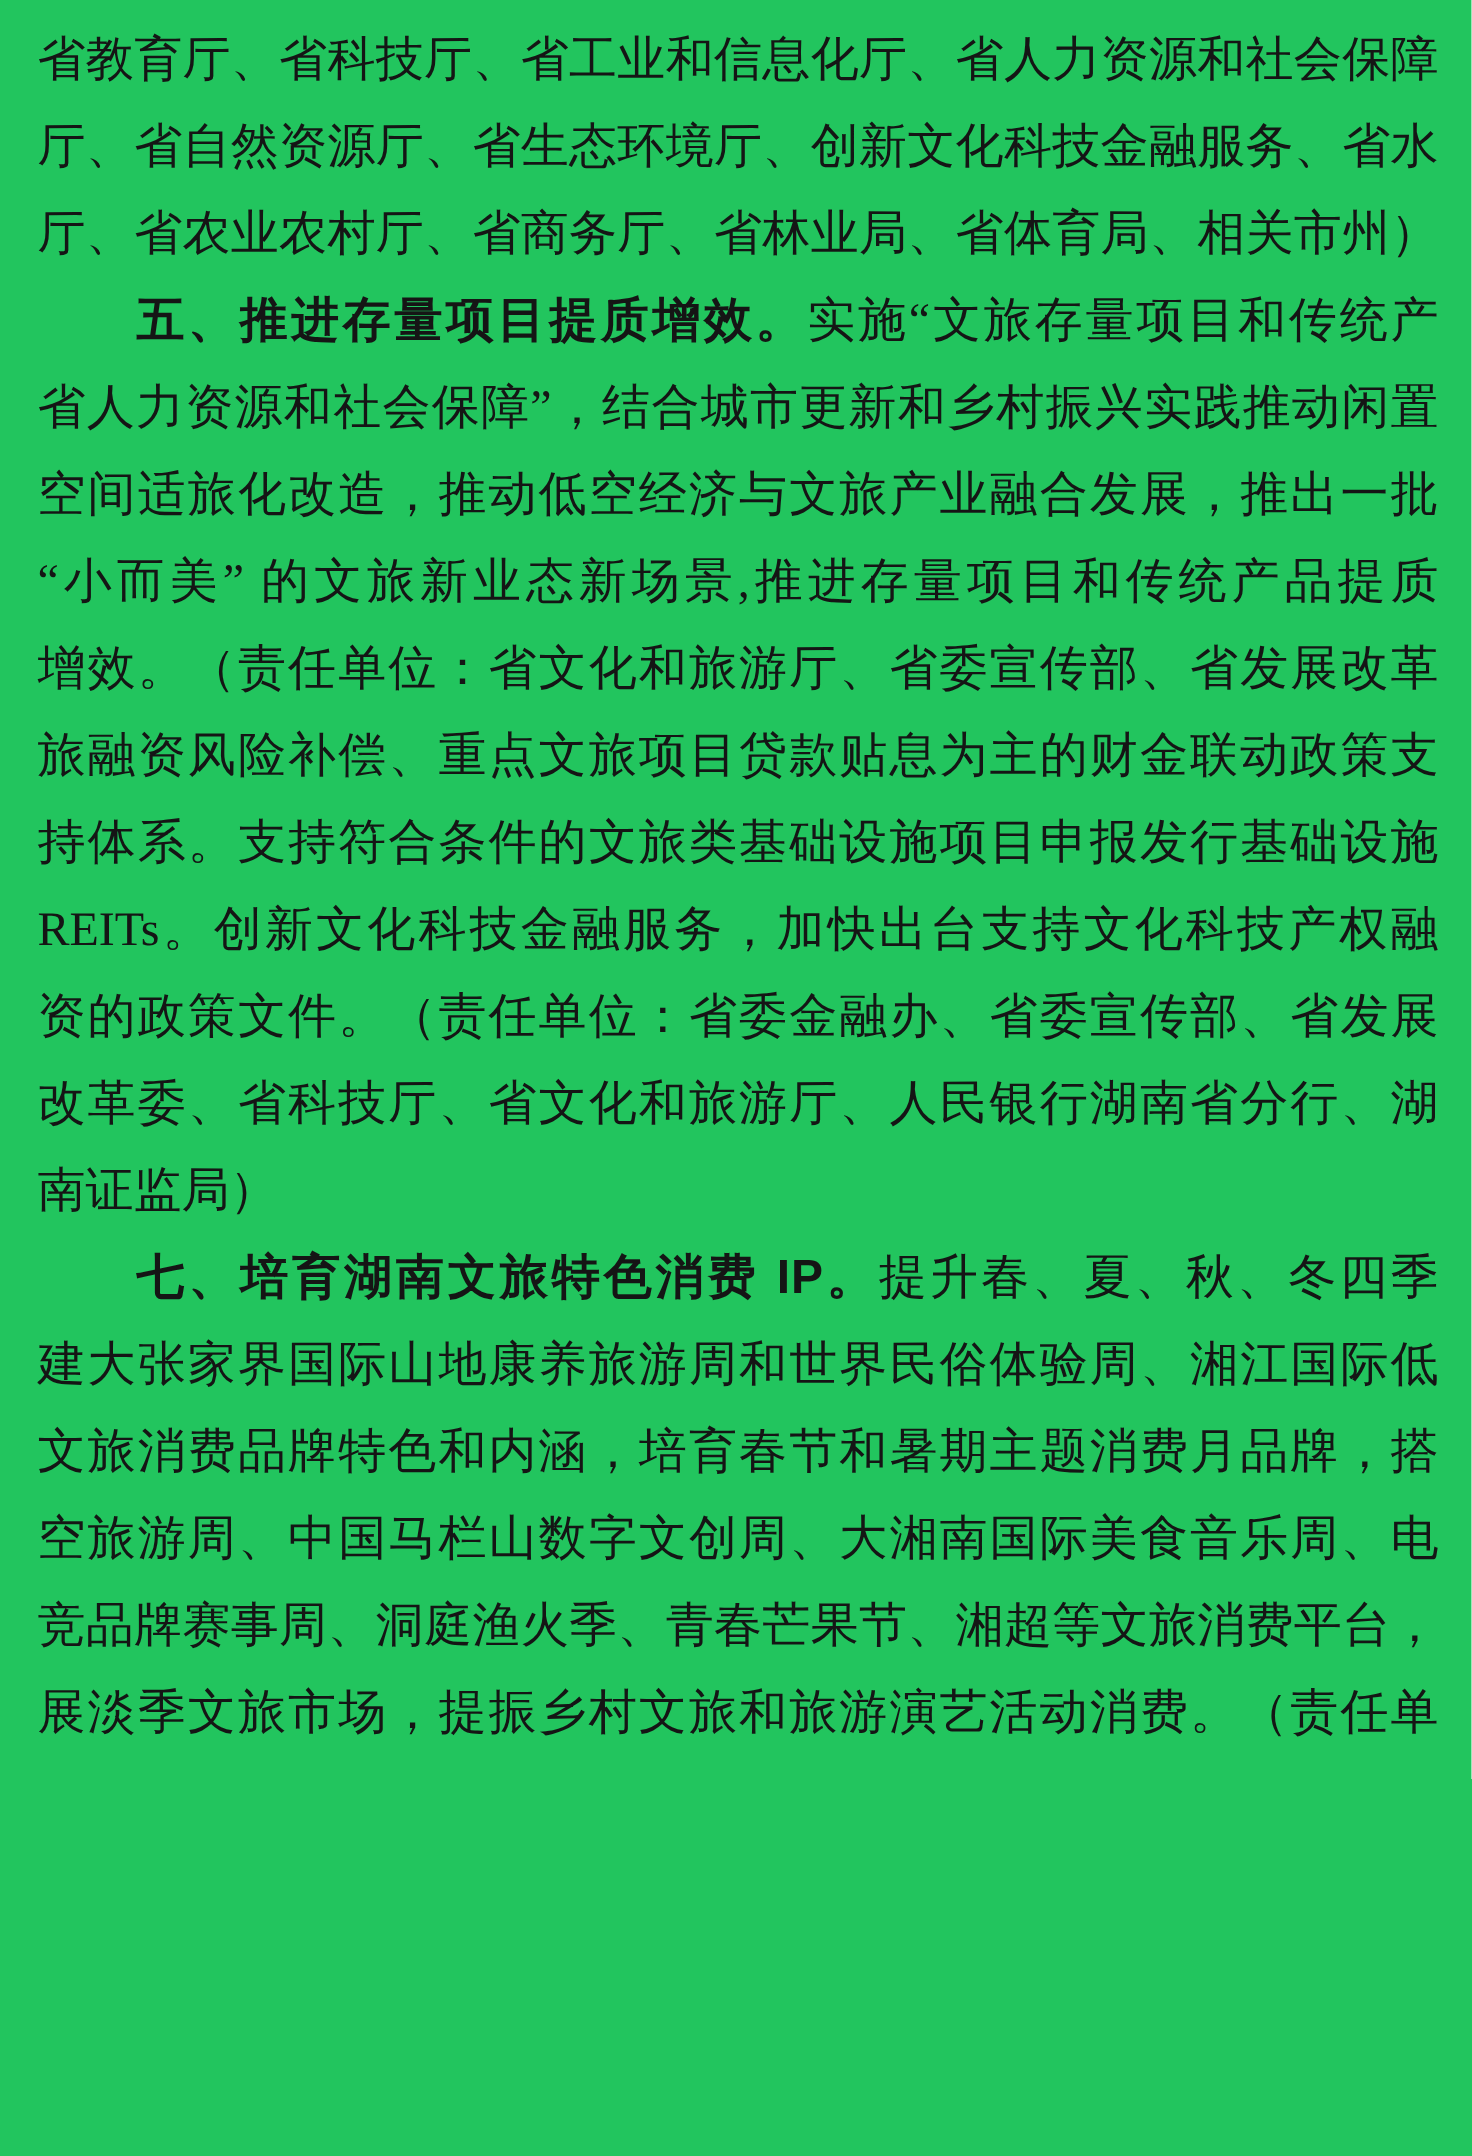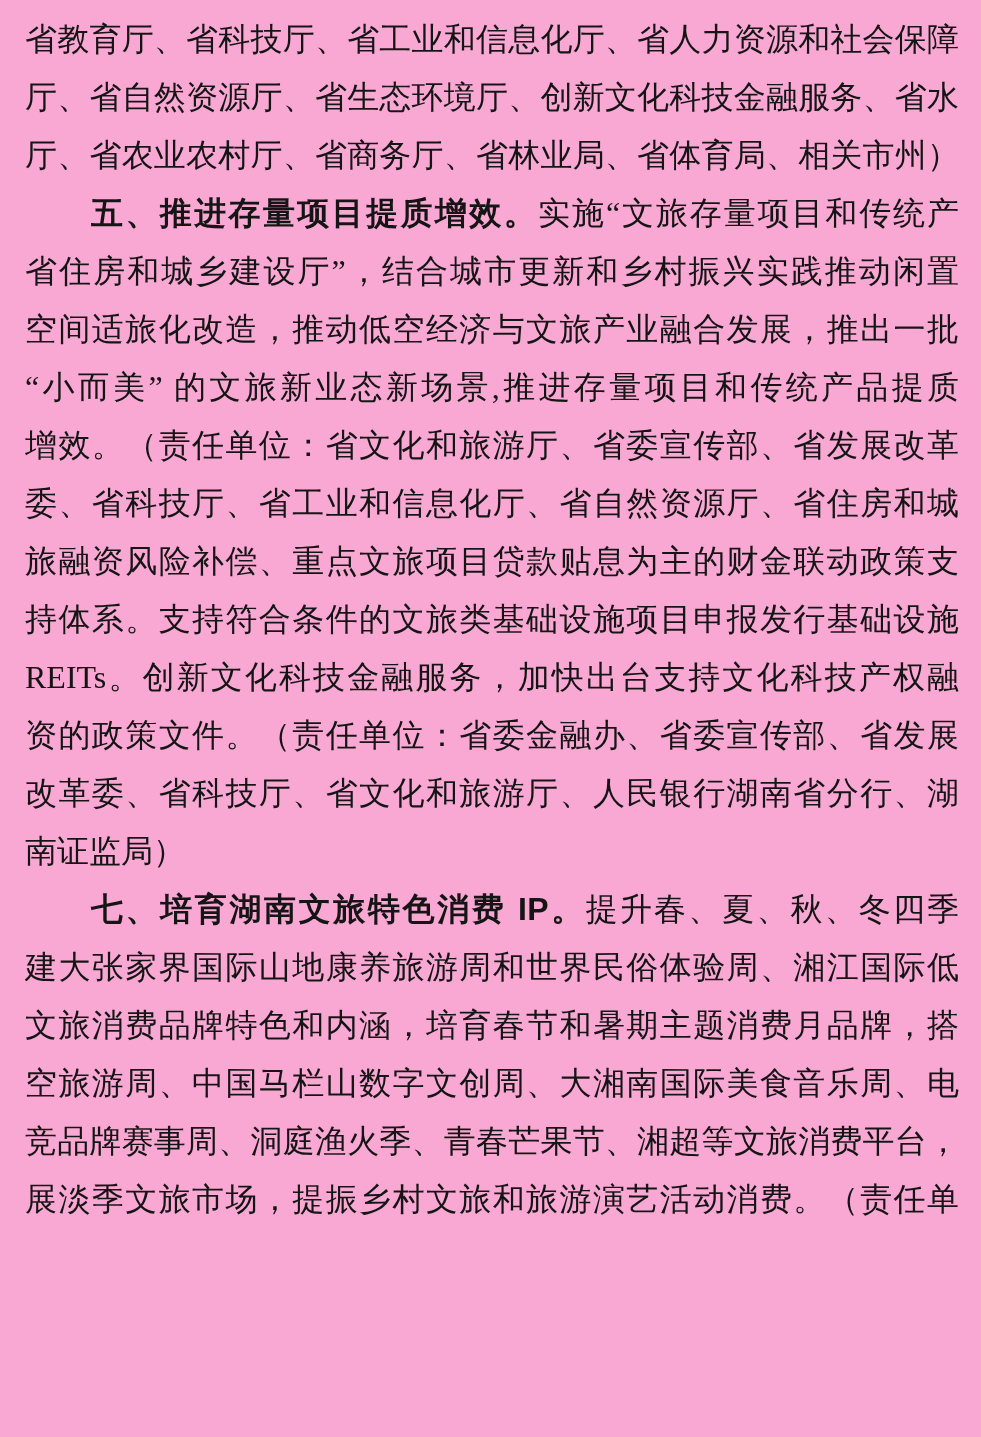--- a/index.html
+++ b/index.html
@@ -4,21 +4,21 @@
 <style>
   html, body {
     margin: 0;
     padding: 0;
     background: #ffffff;
   }
   .page {
     position: relative;
     width: 981px;
     height: 1437px;
-    background: #f9a8d4;
+    background: #22c55e;
     overflow: hidden;
     box-sizing: border-box;
     padding: 10px 22px 0 25px;
   }
   .doc {
     width: 934px;
     color: #151515;
     font-family: "Liberation Serif", "DejaVu Serif", serif;
     font-size: 32px;
     line-height: 58px;
@@ -48,25 +48,24 @@
 <body>
 
 <div class="page">
   <div class="doc">
 
     <div class="line">省教育厅、省科技厅、省工业和信息化厅、省人力资源和社会保障</div>
     <div class="line">厅、省自然资源厅、省生态环境厅、创新文化科技金融服务、省水利</div>
     <div class="line">厅、省农业农村厅、省商务厅、省林业局、省体育局、相关市州）</div>
 
     <div class="line indent"><span class="head">五、推进存量项目提质增效。</span><span>实施“文旅存量项目和传统产</span></div>
-    <div class="line">省住房和城乡建设厅”，结合城市更新和乡村振兴实践推动闲置</div>
+    <div class="line">省人力资源和社会保障”，结合城市更新和乡村振兴实践推动闲置</div>
     <div class="line">空间适旅化改造，推动低空经济与文旅产业融合发展，推出一批</div>
     <div class="line">“小而美” 的文旅新业态新场景,推进存量项目和传统产品提质</div>
     <div class="line">增效。（责任单位：省文化和旅游厅、省委宣传部、省发展改革</div>
-    <div class="line">委、省科技厅、省工业和信息化厅、省自然资源厅、省住房和城</div>
 
     <div class="line">旅融资风险补偿、重点文旅项目贷款贴息为主的财金联动政策支</div>
     <div class="line">持体系。支持符合条件的文旅类基础设施项目申报发行基础设施</div>
     <div class="line">REITs。创新文化科技金融服务，加快出台支持文化科技产权融</div>
     <div class="line">资的政策文件。（责任单位：省委金融办、省委宣传部、省发展</div>
     <div class="line">改革委、省科技厅、省文化和旅游厅、人民银行湖南省分行、湖</div>
     <div class="line short">南证监局）</div>
 
     <div class="line indent"><span class="head">七、培育湖南文旅特色消费 IP。</span><span>提升春、夏、秋、冬四季</span></div>
     <div class="line">建大张家界国际山地康养旅游周和世界民俗体验周、湘江国际低</div>

